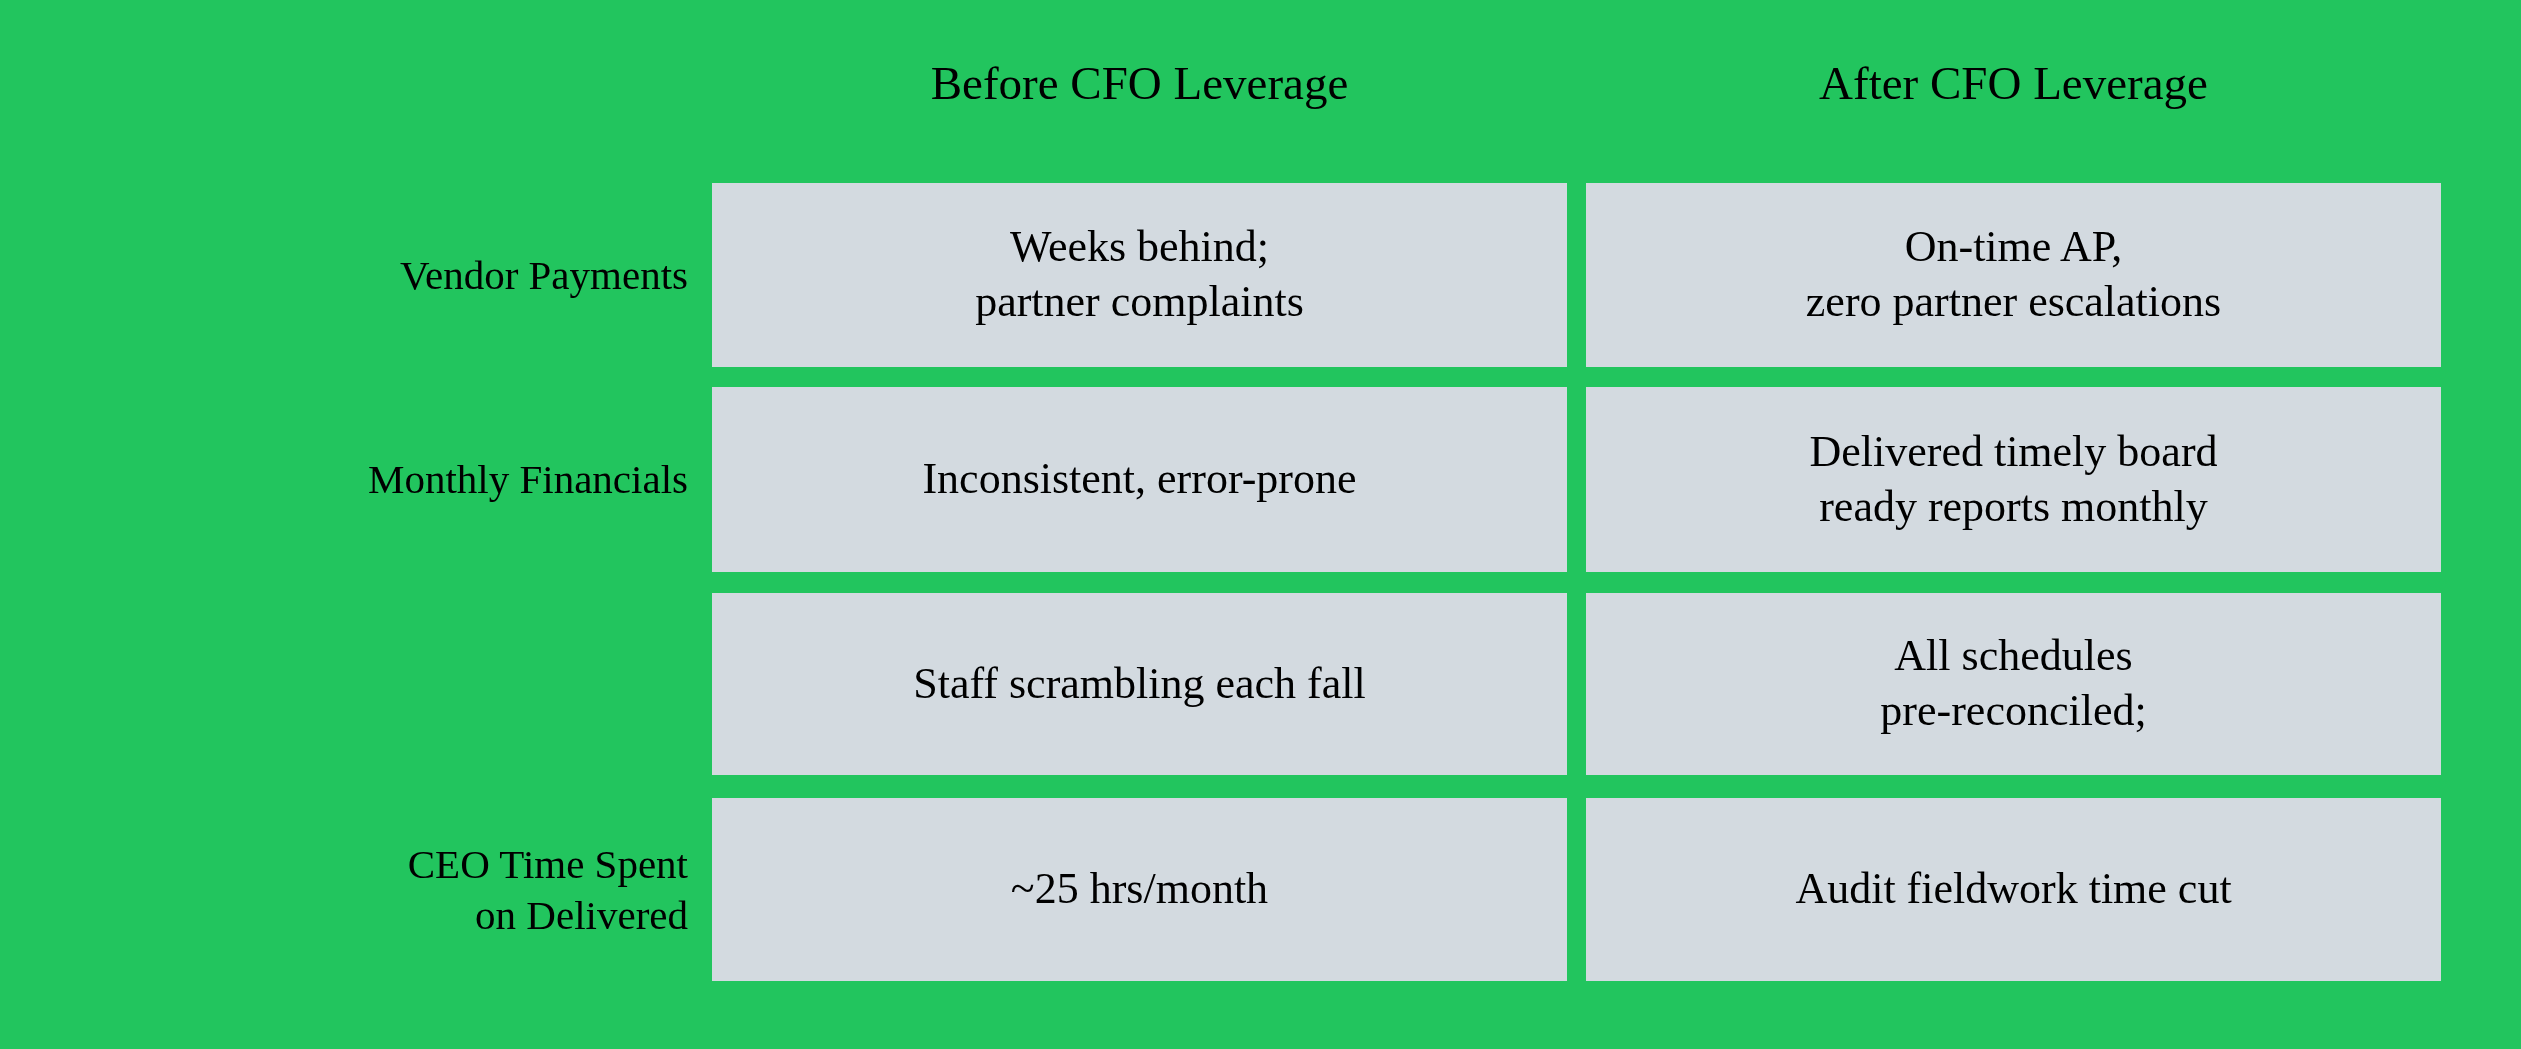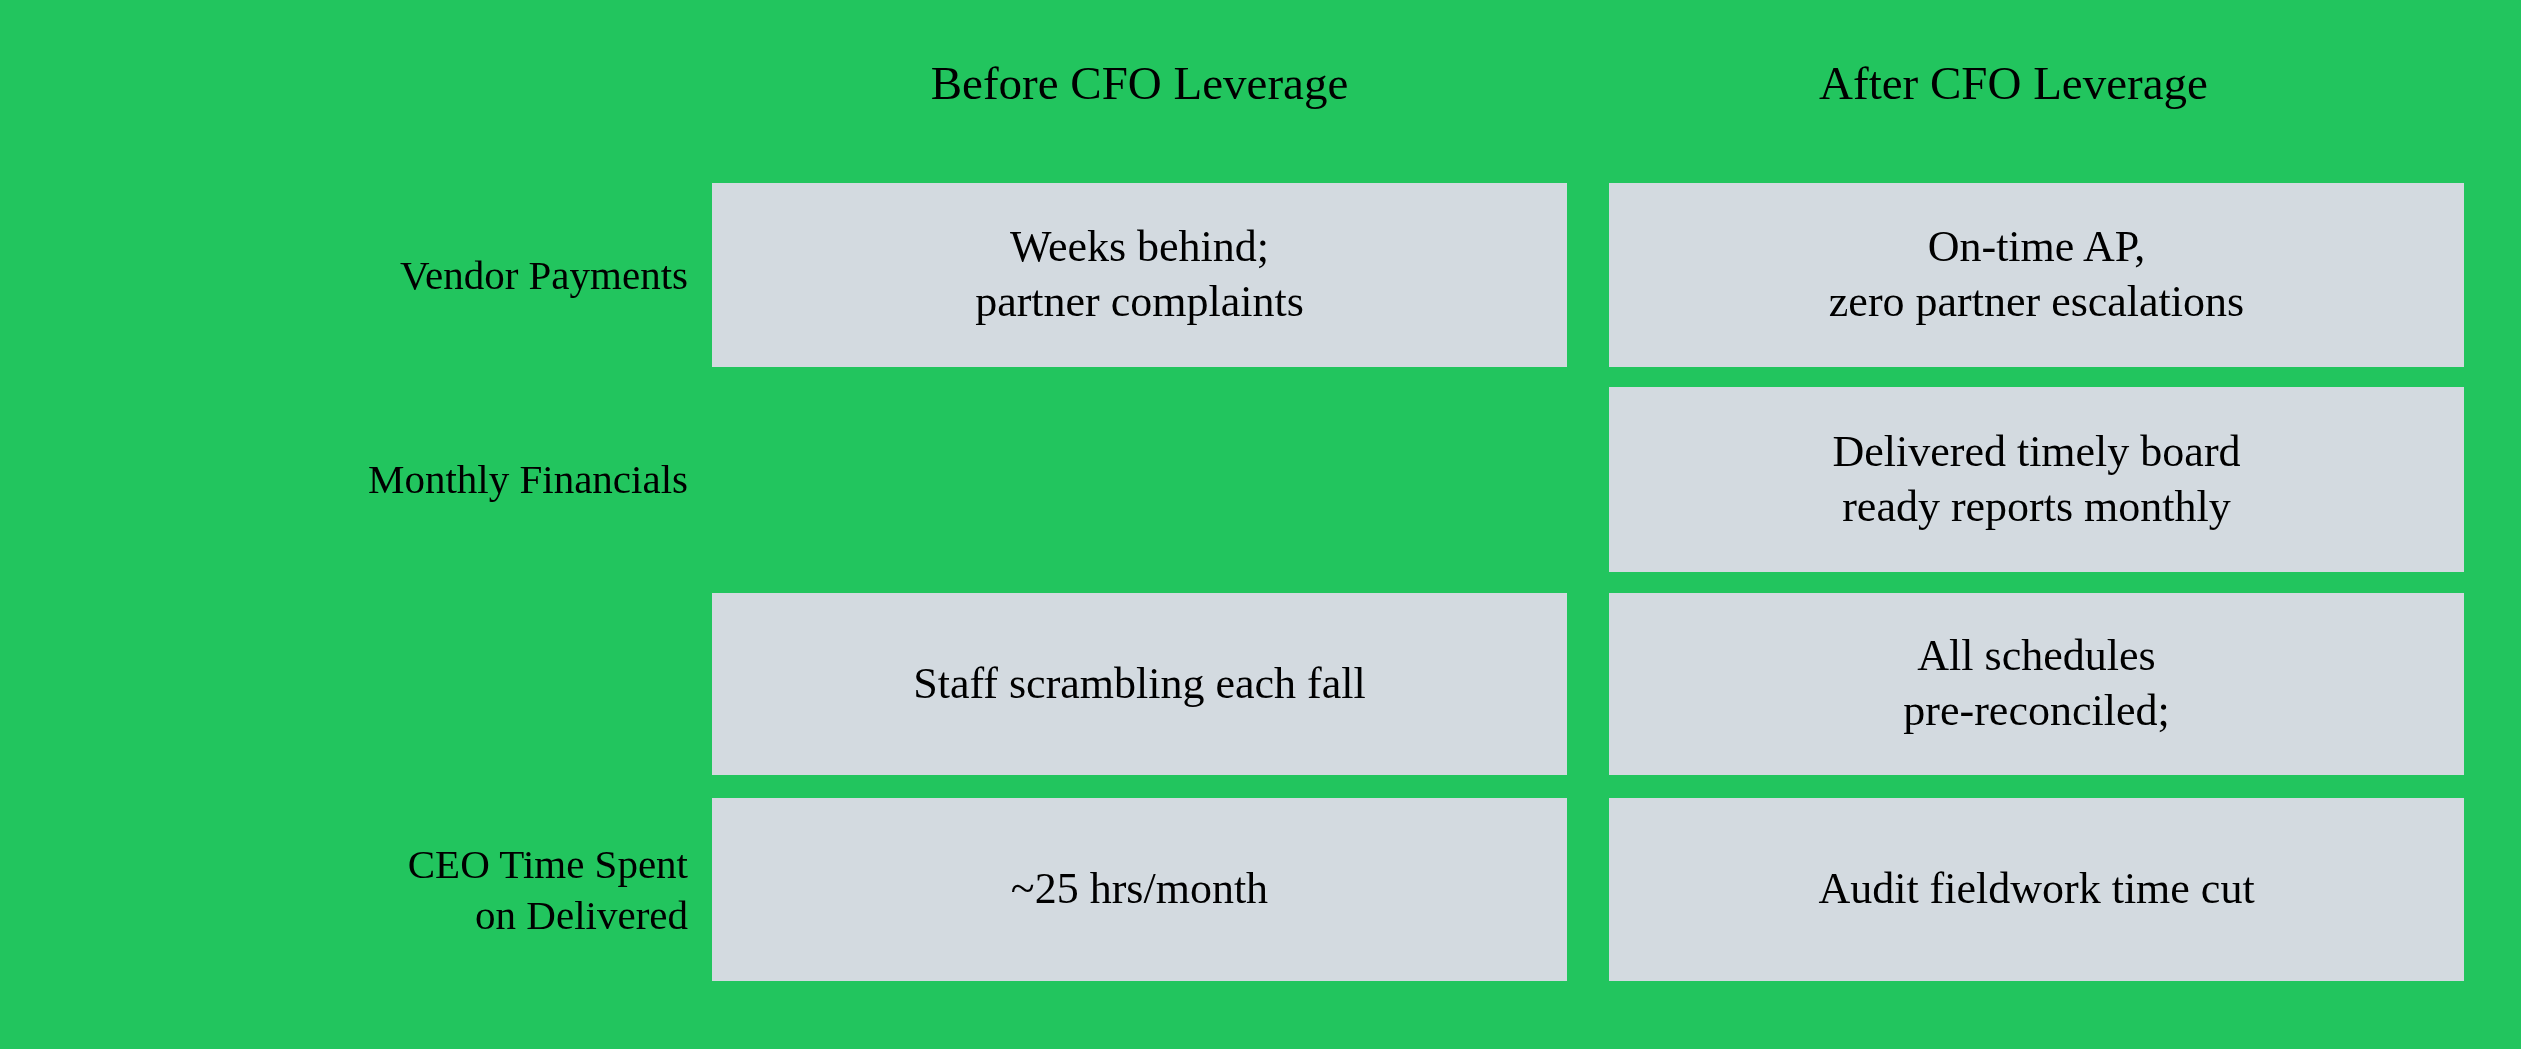--- a/index.html
+++ b/index.html
@@ -64,21 +64,21 @@
     font-size: 44px;
     line-height: 1.24;
     color: #000000;
     box-sizing: border-box;
     padding: 17px 14px;
   }
   .cell .ctext { display: block; width: 100%; }
   .cell .line { display: block; }
 
   .col-before { left: 712px;  width: 855px; }
-  .col-after  { left: 1586px; width: 855px; margin-left: 23px; }
+  .col-after  { left: 1586px; width: 855px; }
 
   .r1 { top: 183px; height: 184px; }
   .r2 { top: 387px; height: 185px; }
   .r3 { top: 593px; height: 182px; }
   .r4 { top: 798px; height: 183px; }
 
   
   .lbl-r1 { top: 183px; height: 184px; }
   .lbl-r2 { top: 387px; height: 185px; }
   .lbl-r3 { top: 593px; height: 182px; }
@@ -108,20 +108,25 @@
     <span class="ctext">
       <span class="line">On-time AP,</span>
       <span class="line">zero partner escalations</span>
     </span>
   </div>
 
   <div class="row-label lbl-r2">
     <span class="line">Monthly Financials</span>
   </div>
 
+  <div class="cell col-before r2">
+    <span class="ctext">
+      <span class="line">Inconsistent, error-prone</span>
+    </span>
+  </div>
 
   <div class="cell col-after r2">
     <span class="ctext">
       <span class="line">Delivered timely board</span>
       <span class="line">ready reports monthly</span>
     </span>
   </div>
 
 
   <div class="cell col-after r3">

